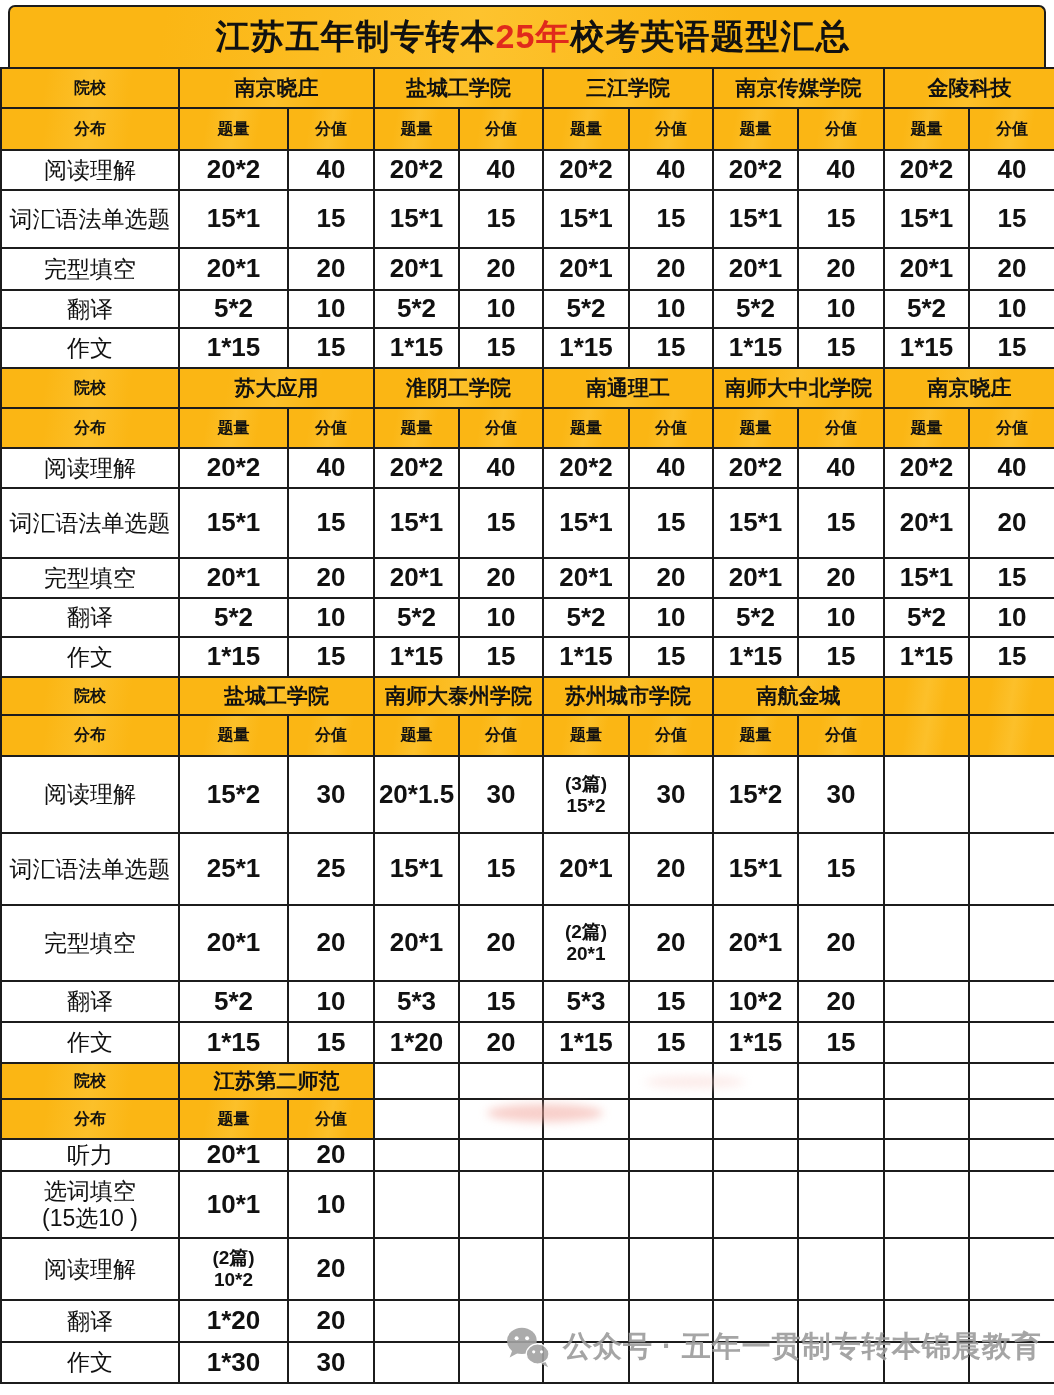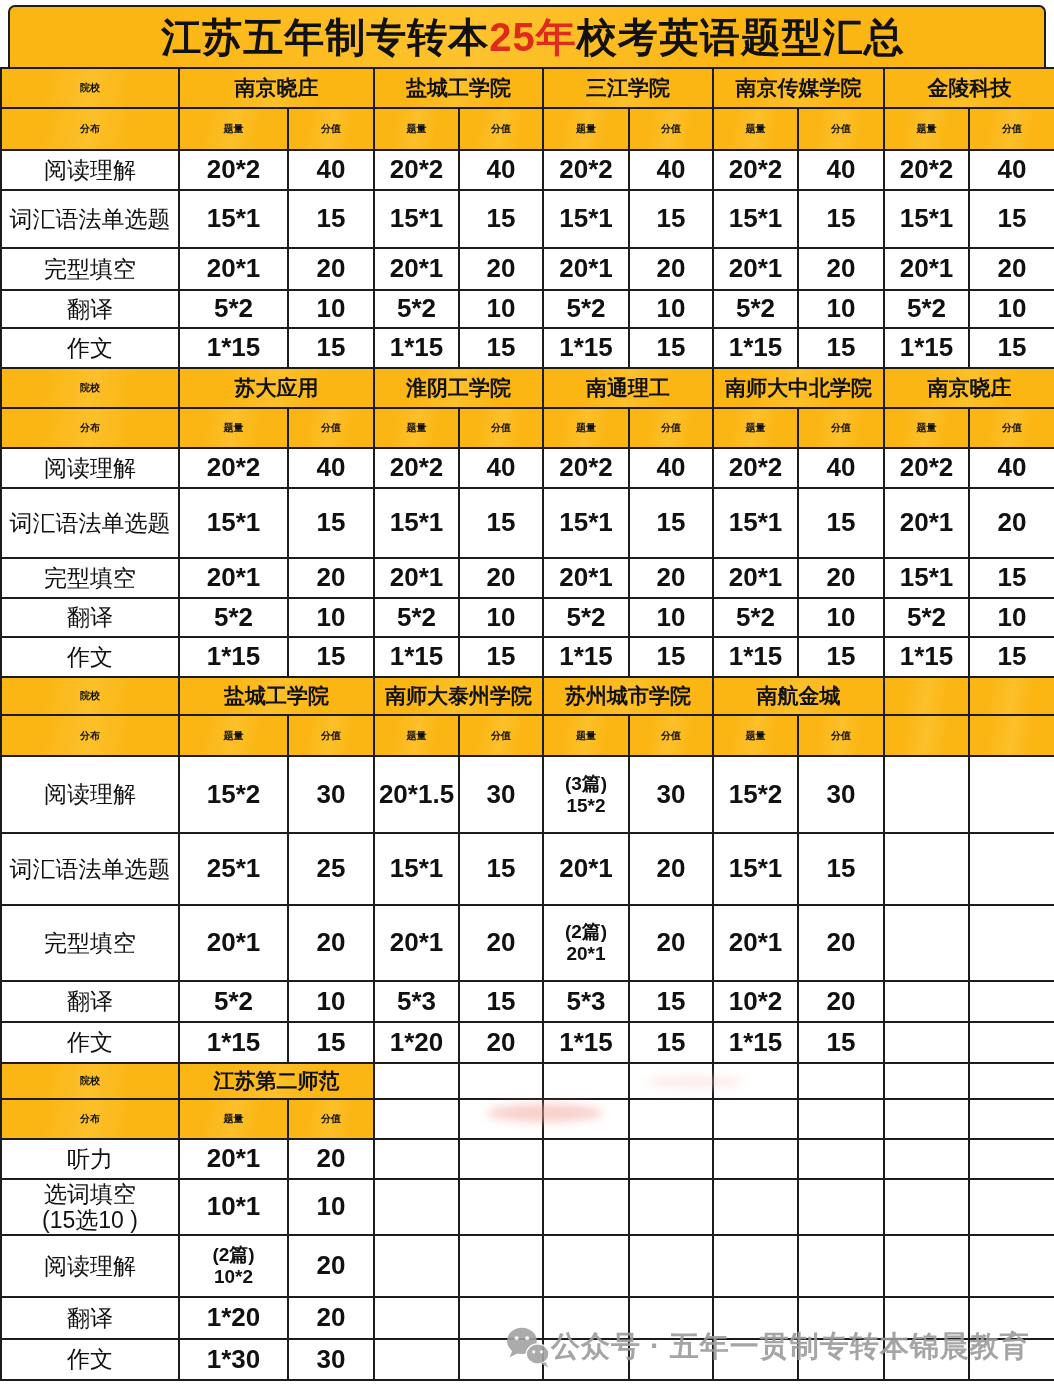--- a/index.html
+++ b/index.html
@@ -5,38 +5,38 @@
   html,body{margin:0;padding:0;background:#ffffff;}
   .poster{
     position:relative;width:1054px;height:1395px;background:#ffffff;overflow:hidden;
     font-family:"Liberation Sans","DejaVu Sans",sans-serif;color:#111;
   }
   .title-bar{
     margin:5px 8px 0;height:60px;
     background:linear-gradient(100deg,#fbb614 15%,#fdc32e 45%,#fbb614 70%);
     border:2px solid #1c1c1c;border-bottom:none;border-radius:7px 7px 0 0;
     display:flex;align-items:center;justify-content:center;
-    font-weight:bold;font-size:40px;letter-spacing:1px;padding-left:12px;
+    font-weight:bold;font-size:34px;letter-spacing:1px;padding-left:12px;
   }
   .title-bar .hl{color:#e02a1c;}
   table.exam{border-collapse:collapse;width:1054px;table-layout:fixed;}
   table.exam td{
     border:2px solid #1c1c1c;text-align:center;vertical-align:middle;
     padding:0;overflow:hidden;line-height:1.15;
   }
   td.y{background:linear-gradient(100deg,#fbb614 25%,#fcc02a 50%,#fbb614 72%);}
   td.w{background:#ffffff;}
   .college{font-size:21px;font-weight:bold;}
-  .mini{font-size:10px;font-weight:bold;}
+  .mini{font-size:16px;font-weight:bold;}
   .rowlabel{font-size:23px;font-weight:normal;white-space:pre-line;}
   .val{font-size:26px;font-weight:bold;}
   .val.small{font-size:19px;white-space:pre-line;border-radius:32px;}
   .watermark{
     position:absolute;left:505px;top:1326px;width:545px;
-    display:flex;align-items:center;gap:0;
+    display:flex;align-items:center;gap:12px;
     color:#9c9c9c;opacity:.9;font-size:29px;font-weight:bold;letter-spacing:1px;
     pointer-events:none;white-space:nowrap;
   }
   .wechat{flex:0 0 auto;width:46px;height:42px;}
   .smudge{position:absolute;border-radius:50%;filter:blur(5px);pointer-events:none;}
   .smudge.s1{left:487px;top:1104px;width:116px;height:18px;background:rgba(242,168,158,.55);}
   .smudge.s2{left:645px;top:1076px;width:100px;height:12px;background:rgba(247,205,200,.4);}
 </style>
 </head>
 <body>
@@ -343,34 +343,34 @@
           <td class="y mini">分值</td>
           <td class="w"></td>
           <td class="w"></td>
           <td class="w"></td>
           <td class="w"></td>
           <td class="w"></td>
           <td class="w"></td>
           <td class="w"></td>
           <td class="w"></td>
         </tr>
-        <tr style="height: 40px;">
+        <tr style="height: 32px;">
           <td class="w rowlabel">听力</td>
           <td class="w val">20*1</td>
           <td class="w val">20</td>
           <td class="w val"></td>
           <td class="w val"></td>
           <td class="w val"></td>
           <td class="w val"></td>
           <td class="w val"></td>
           <td class="w val"></td>
           <td class="w val"></td>
           <td class="w val"></td>
         </tr>
-        <tr style="height: 56px;">
+        <tr style="height: 67px;">
           <td class="w rowlabel">选词填空
 (15选10 )</td>
           <td class="w val">10*1</td>
           <td class="w val">10</td>
           <td class="w val"></td>
           <td class="w val"></td>
           <td class="w val"></td>
           <td class="w val"></td>
           <td class="w val"></td>
           <td class="w val"></td>

